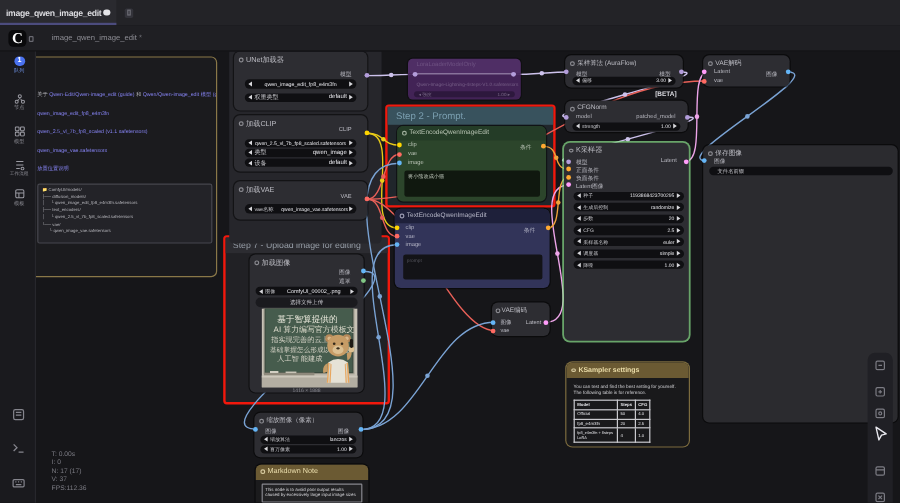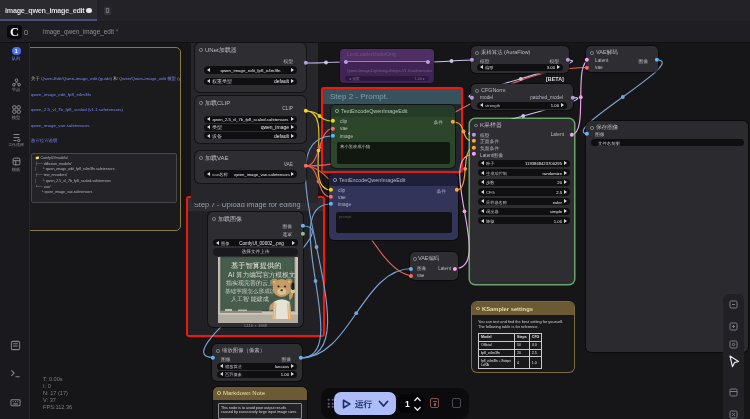--- a/index.html
+++ b/index.html
@@ -483,44 +483,20 @@
         <path d="M1.5 2.5 L4.5 5.5 L1.5 8.5 M6 9.5 H10.5"></path>
       </svg>
   <svg class="ab" style="left:10px;top:354px" width="11" height="11" viewBox="0 0 12 12" stroke="#85858d" fill="none" stroke-width="1.1">
         <rect x="1" y="3" width="10" height="6.5" rx="1"></rect>
         <path d="M3 5 H4 M5.5 5 H6.5 M8 5 H9 M3.5 7.5 H8.5"></path>
       </svg>
 </div>
 
 <div class="ab" style="left:43px;top:376px;font-size:5.6px;line-height:6.9px;color:#7d7d85">T: 0.00s<br>I: 0<br>N: 17 (17)<br>V: 37<br>FPS:112.36</div>
 
-<div class="ab" style="left:321px;top:388px;width:148px;height:31px;background:#0b0b0e;border-radius:9px">
-  <div class="ab" style="left:6px;top:10px;width:8px;height:11px;color:#5c5c64;font-size:5px;line-height:3.6px;letter-spacing:1px">●●<br>●●<br>●●</div>
-  <div class="ab" style="left:13px;top:4px;width:62px;height:23px;background:#aebcf7;border-radius:7px">
-    <svg class="ab" style="left:8px;top:6.5px" width="9" height="10" viewBox="0 0 9 10">
-          <path d="M1.5 1.2 L7.8 5 L1.5 8.8 Z" fill="none" stroke="#1d2e6e" stroke-width="1.6" stroke-linejoin="round"></path>
-        </svg>
-    <div class="ab" style="left:21px;top:7px;font-size:8.5px;color:#1d2e6e;font-weight:bold">运行</div>
-    <svg class="ab" style="left:44px;top:8px" width="11" height="8" viewBox="0 0 11 8">
-          <path d="M1.5 1.5 L5.5 6 L9.5 1.5" fill="none" stroke="#1d2e6e" stroke-width="1.8" stroke-linecap="round" stroke-linejoin="round"></path>
-        </svg>
-  </div>
-  <div class="ab" style="left:78px;top:6px;width:25px;height:19px;background:#050507;border-radius:4px">
-    <div class="ab" style="left:6px;top:4.5px;font-size:8.5px;color:#fff;font-weight:bold">1</div>
-    <svg class="ab" style="left:14px;top:1.5px" width="9" height="16" viewBox="0 0 9 18">
-          <path d="M1.5 5 L4.5 2 L7.5 5" stroke="#e8e8ec" stroke-width="1.5" fill="none" stroke-linecap="round" stroke-linejoin="round"></path>
-          <path d="M1.5 13 L4.5 16 L7.5 13" stroke="#e8e8ec" stroke-width="1.5" fill="none" stroke-linecap="round" stroke-linejoin="round"></path>
-        </svg>
-  </div>
-  <div class="ab" style="left:109px;top:10px;width:9px;height:10px;border:1.2px solid #8e4a50;border-radius:2px">
-        <div class="ab" style="left:1.5px;top:1.5px;width:4px;height:1.2px;background:#a25056"></div>
-        <div class="ab" style="left:2.5px;top:4px;width:2px;height:3px;background:#a25056"></div>
-      </div>
-  <div class="ab" style="left:131px;top:10px;width:9px;height:10px;border:1.2px solid #4a4a52;border-radius:2px"></div>
-</div>
 
 <div class="ab" style="left:723px;top:294px;width:21px;height:125px;background:#202025;border-radius:6px 6px 0 0" id="rtb">
   <svg class="ab" style="left:6px;top:6px" width="9" height="9" viewBox="0 0 9 9" stroke="#7c7c84" fill="none" stroke-width="1">
         <rect x="1" y="1" width="7" height="7" rx="1.2"></rect>
         <path d="M3 4.5 L6 4.5"></path>
       </svg>
   <svg class="ab" style="left:6px;top:28px" width="9" height="9" viewBox="0 0 9 9" stroke="#7c7c84" fill="none" stroke-width="1">
         <rect x="1" y="1" width="7" height="7" rx="1.2"></rect>
         <path d="M4.5 3 V6 M3 4.5 H6"></path>
       </svg>

